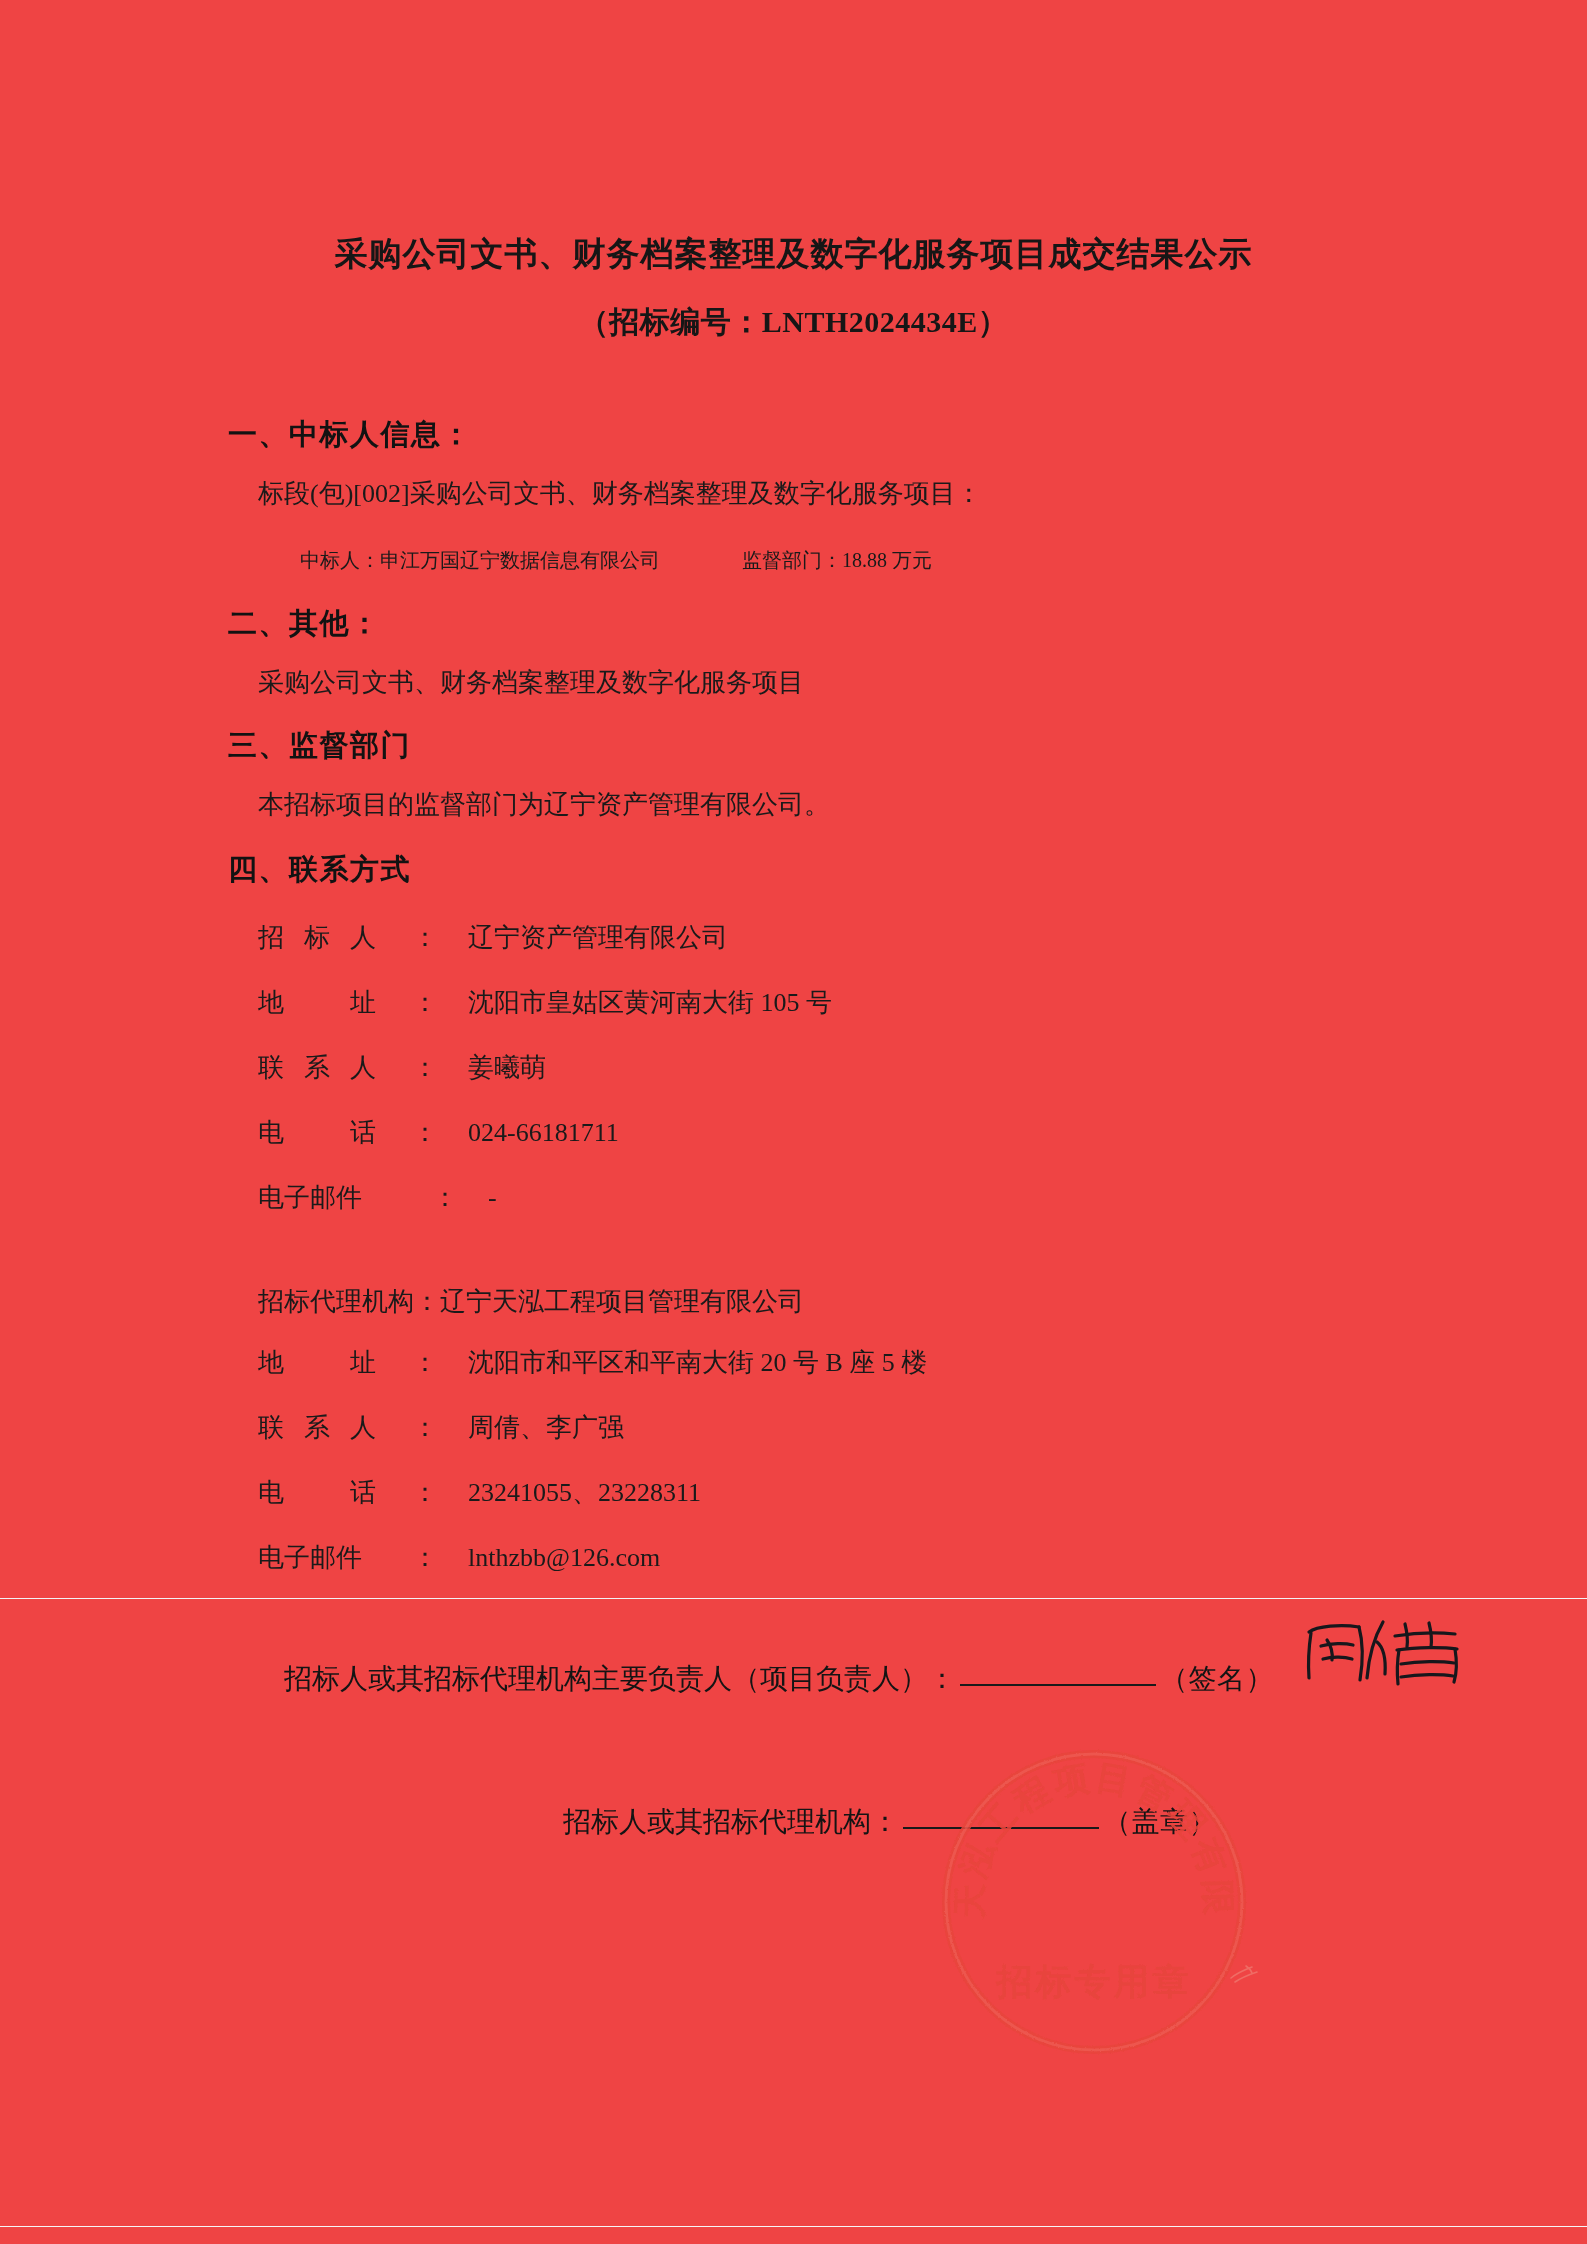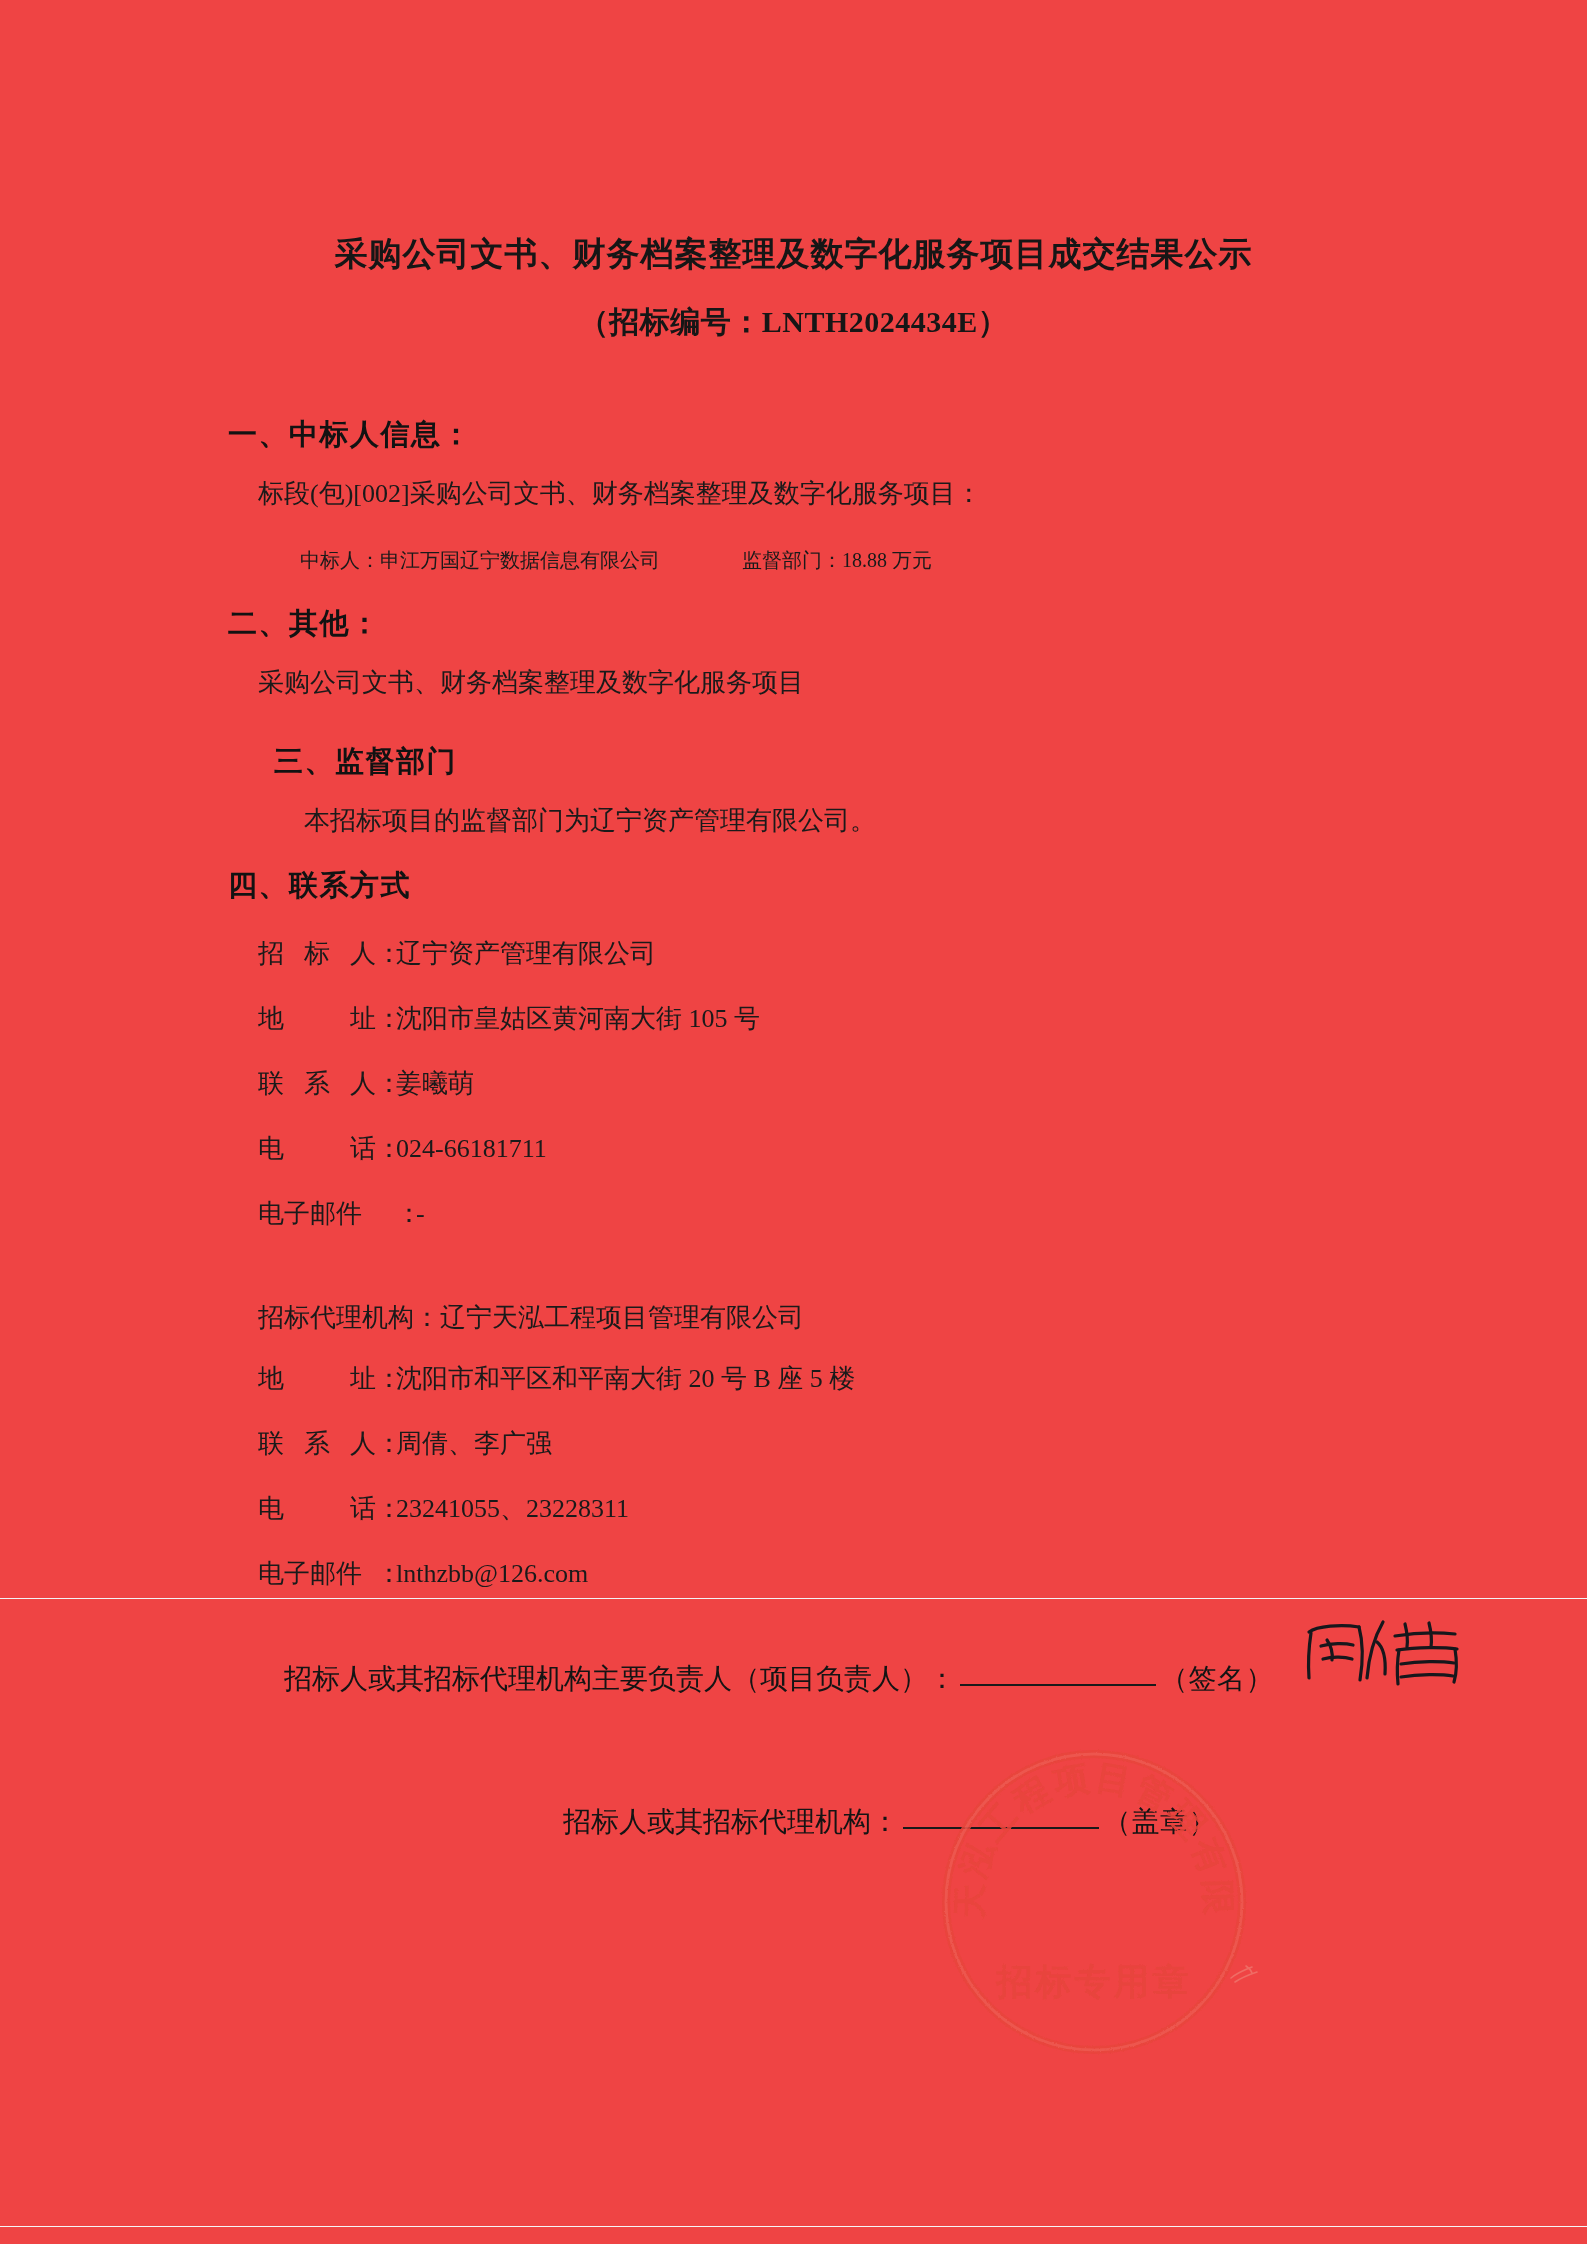--- a/index.html
+++ b/index.html
@@ -94,20 +94,21 @@
   }
 
   
   .contact-row {
     display: flex;
     align-items: baseline;
     margin-left: 258px;
     margin-top: 30px;
     font-size: 26px;
     color: #1a1a1a;
+    gap: 36px;
   }
   .contact-row .label {
     display: inline-block;
     width: 118px;
     text-align: justify;
     text-align-last: justify;
     text-justify: inter-character;
   }
   .contact-row .label.wide {
     width: 138px;
@@ -218,21 +219,21 @@
         <span>监督部门：</span>
         <span>18.88 万元</span>
       </div>
     </div>
 
     <div class="section" style="margin-top:30px;">
       <div class="section-heading">二、其他：</div>
       <div class="body-line">采购公司文书、财务档案整理及数字化服务项目</div>
     </div>
 
-    <div class="section" style="margin-top:46px;padding-left:46px;">
+    <div class="section" style="margin-top:30px;">
       <div class="section-heading">三、监督部门</div>
       <div class="body-line">本招标项目的监督部门为辽宁资产管理有限公司。</div>
     </div>
 
     <div class="section" style="margin-top:32px;">
       <div class="section-heading">四、联系方式</div>
 
       <div class="contact-row">
         <span class="label">招标人</span>
         <span class="colon">：</span>

